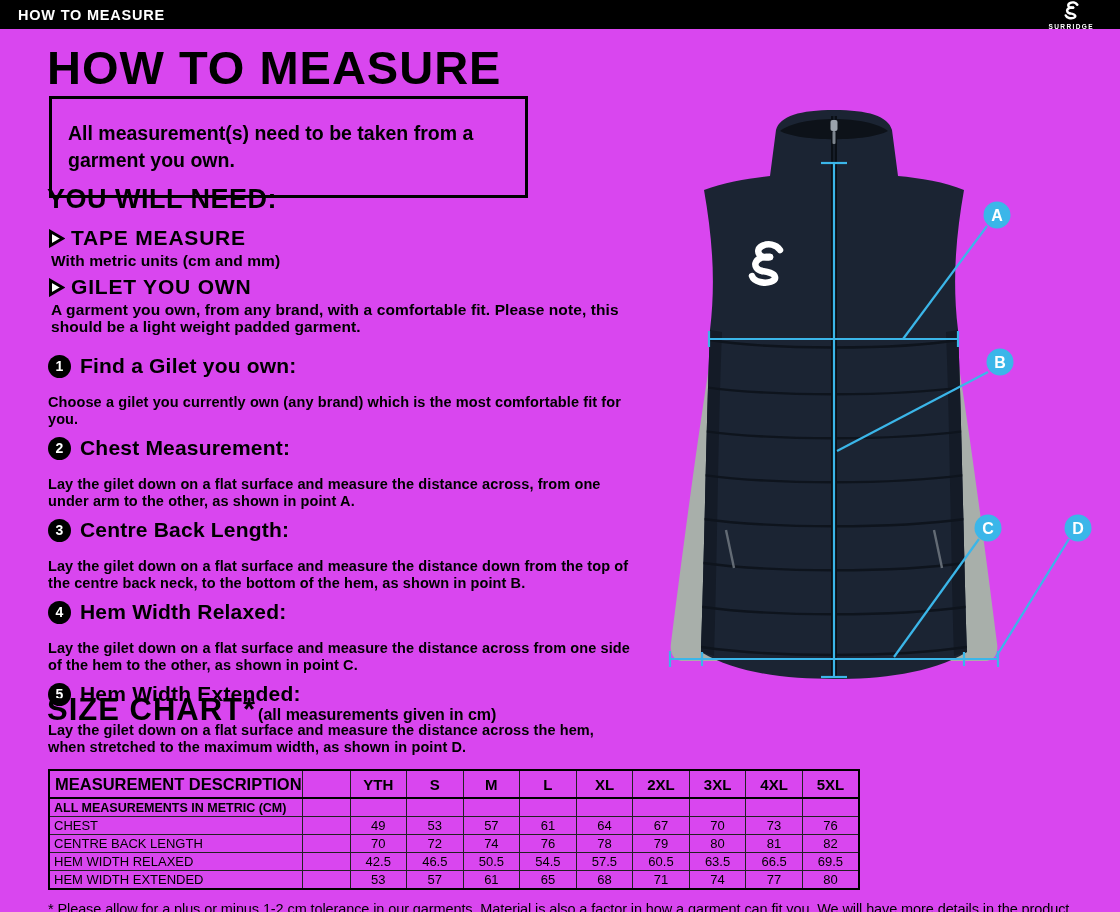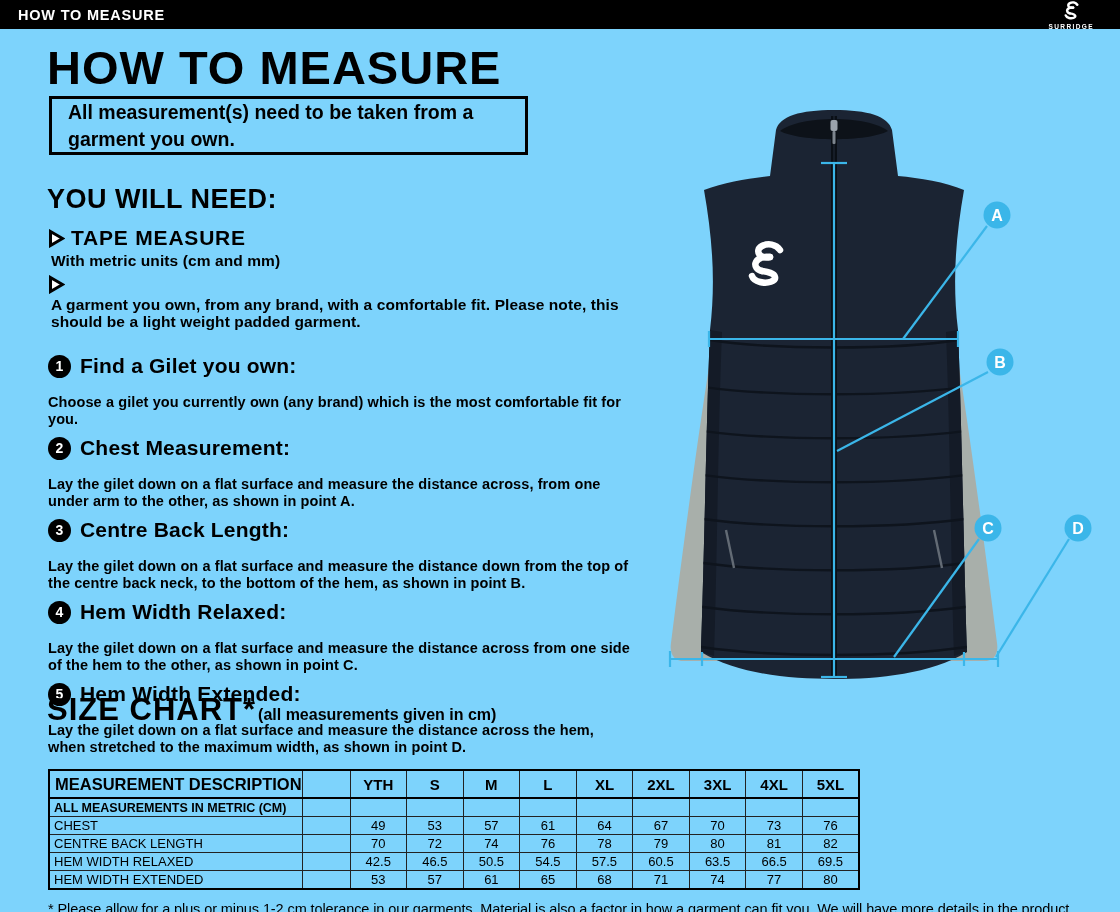--- a/index.html
+++ b/index.html
@@ -1,27 +1,27 @@
 <!DOCTYPE html>
 <html><head>
 <meta charset="utf-8">
 <style>
   html,body{margin:0;padding:0;background:#fff;}
-  .page{position:relative;width:1120px;height:912px;background:#7dd3fc;overflow:hidden;
+  .page{position:relative;width:1120px;height:912px;background:#d946ef;overflow:hidden;
         font-family:"Liberation Sans","DejaVu Sans",sans-serif;color:#000;}
 
   
   .topbar{position:absolute;top:0;left:0;width:1120px;height:29px;background:#000;display:flex;align-items:center;}
   .topbar-title{color:#fff;font-size:14.5px;font-weight:bold;letter-spacing:0.8px;margin-left:18px;}
   .brand{position:absolute;right:26px;top:1px;display:flex;flex-direction:column;align-items:center;line-height:1;}
   .brand-name{color:#fff;font-size:6.5px;font-weight:bold;letter-spacing:1.4px;margin-top:1px;}
 
   
   .h1{position:absolute;left:47px;top:40px;font-size:47px;font-weight:bold;letter-spacing:1px;}
-  .note-box{position:absolute;left:49px;top:96px;width:479px;height:59px;border:3px solid #000;
+  .note-box{position:absolute;left:49px;top:96px;width:479px;height:102px;border:3px solid #000;
             box-sizing:border-box;display:flex;align-items:center;}
   .note-text{font-size:19.5px;font-weight:bold;line-height:27px;padding:0 12px 0 16px;}
 
   .ywn-heading{position:absolute;left:47px;top:184px;font-size:27px;font-weight:bold;letter-spacing:0.5px;}
   .need-list{position:absolute;left:48px;top:226px;width:584px;}
   .need-item{margin-bottom:5px;}
   .need-title{display:flex;align-items:center;gap:6px;font-size:21px;font-weight:bold;letter-spacing:0.8px;}
   .arrow-icon{display:inline-flex;}
   .need-desc{font-size:15.5px;font-weight:bold;line-height:17px;margin:2px 0 6px 3px;letter-spacing:0.1px;}
 
@@ -94,20 +94,21 @@
       </div>
       <div class="need-desc">With metric units (cm and mm)</div>
     </div>
     <div class="need-item">
       <div class="need-title">
         <span class="arrow-icon">
           <svg width="17" height="19" viewBox="0 0 17 19">
               <path d="M2.5,2.5 L14.5,9.5 L2.5,16.5 Z" fill="#fff" stroke="#000" stroke-width="3" stroke-linejoin="miter"></path>
             </svg>
         </span>
+        <span>GILET YOU OWN</span>
       </div>
       <div class="need-desc">A garment you own, from any brand, with a comfortable fit. Please note, this should be a light weight padded garment.</div>
     </div>
   </div>
 
   <div class="steps">
     <div class="step">
       <div class="step-head">
         <span class="step-badge">1</span>
         <span class="step-title">Find a Gilet you own:</span>

